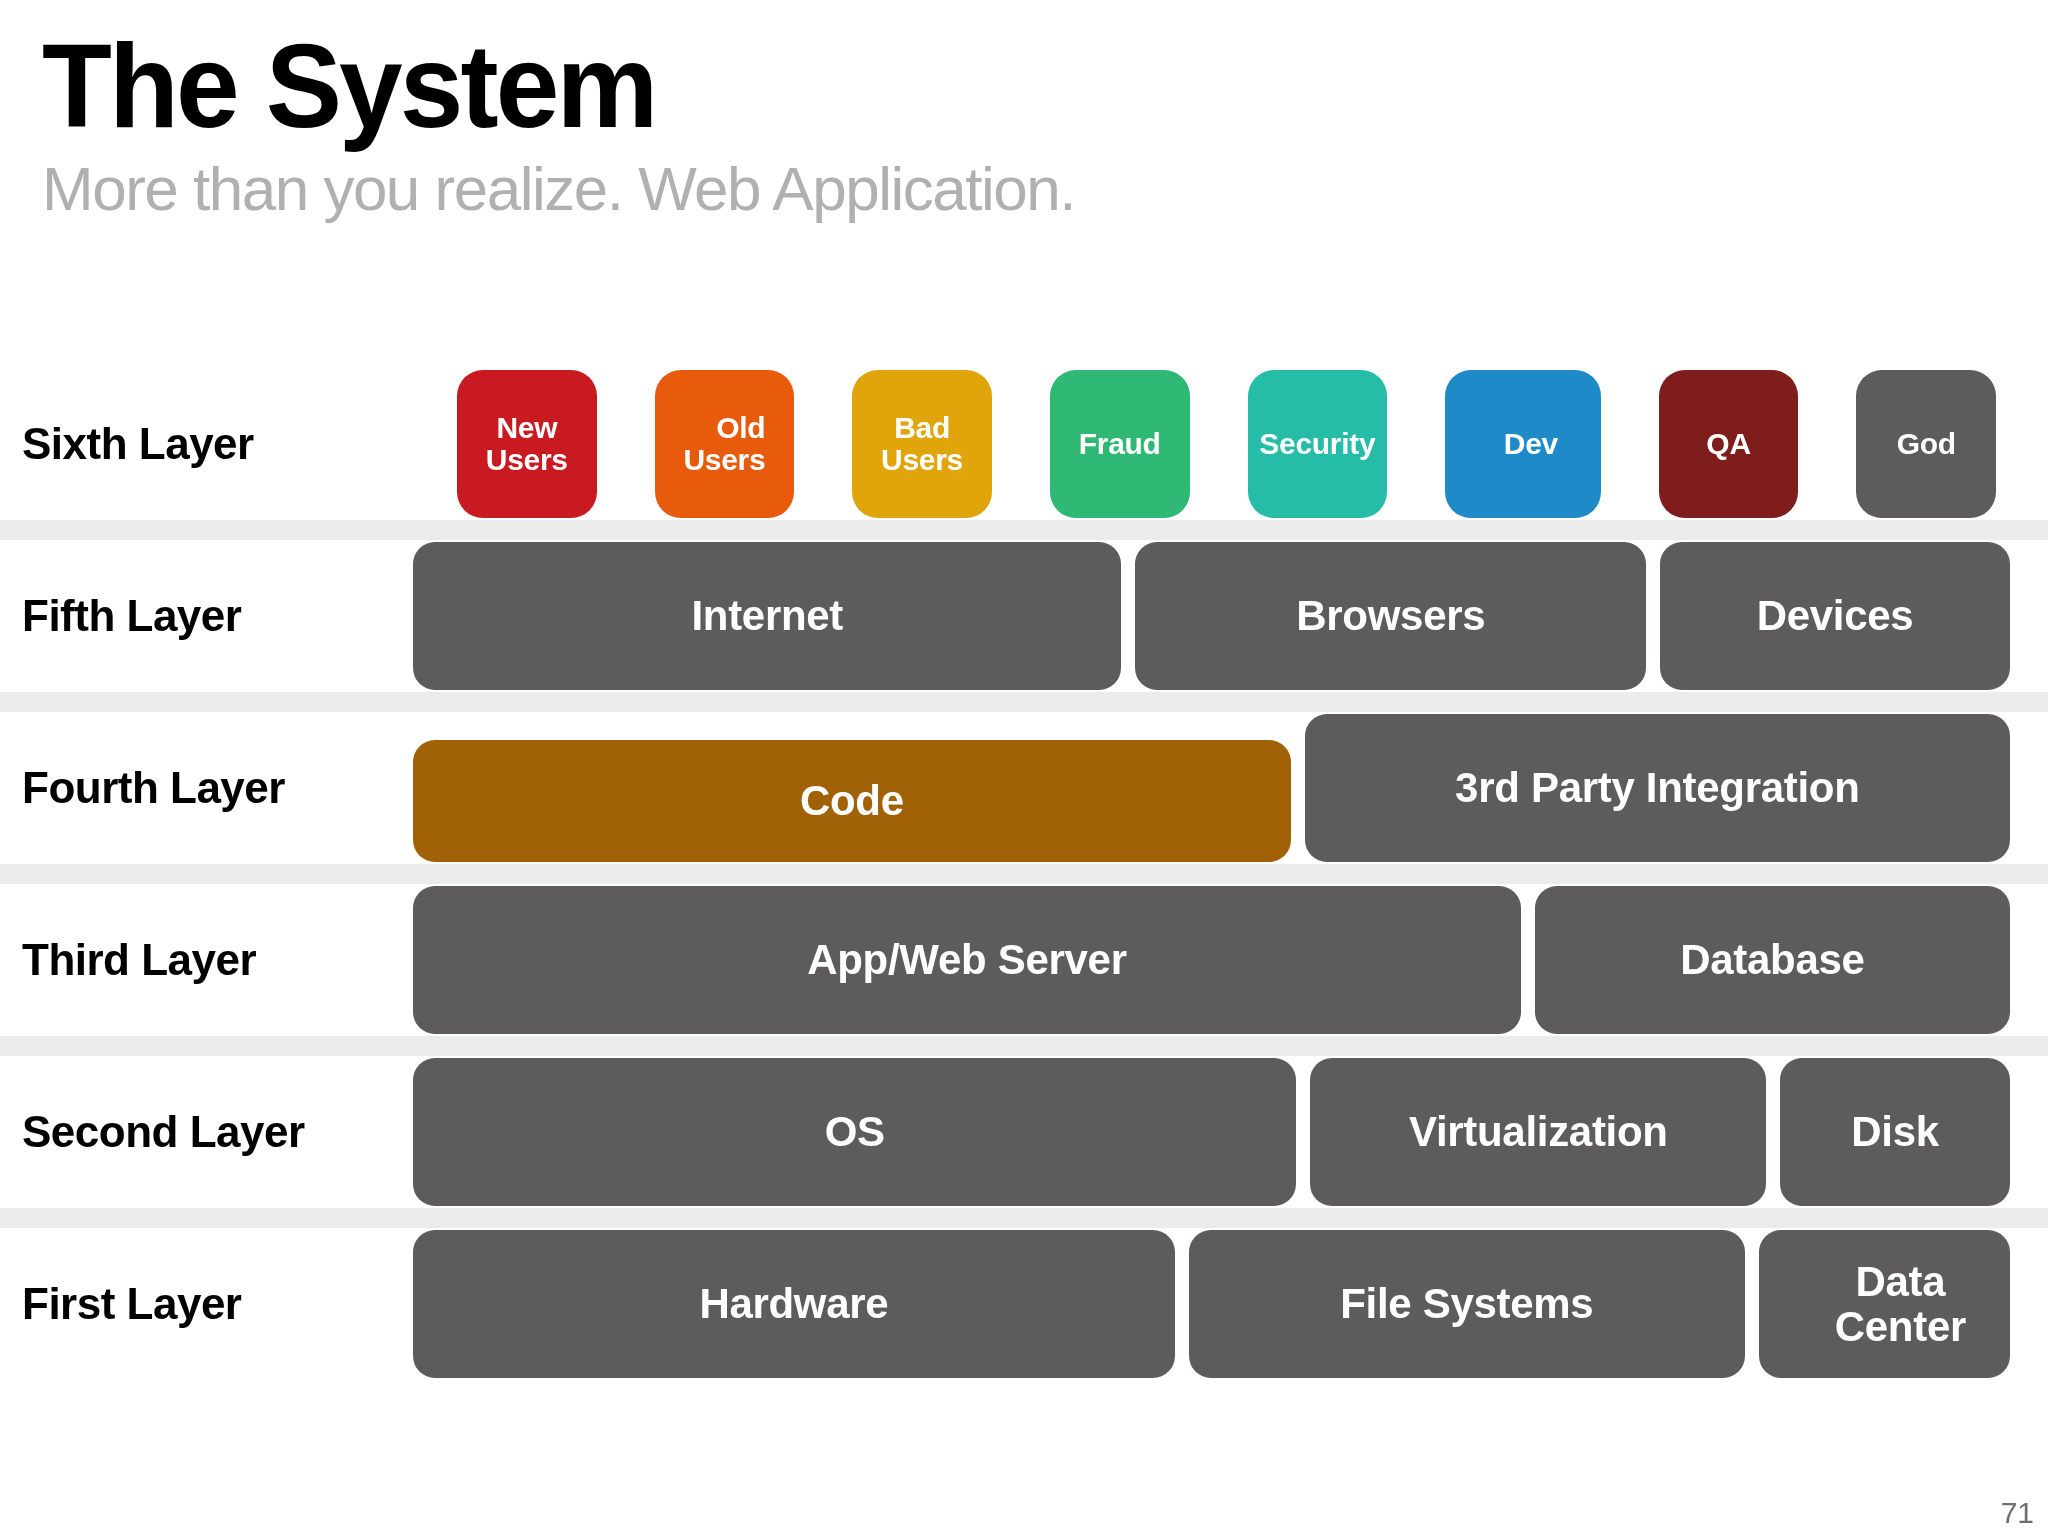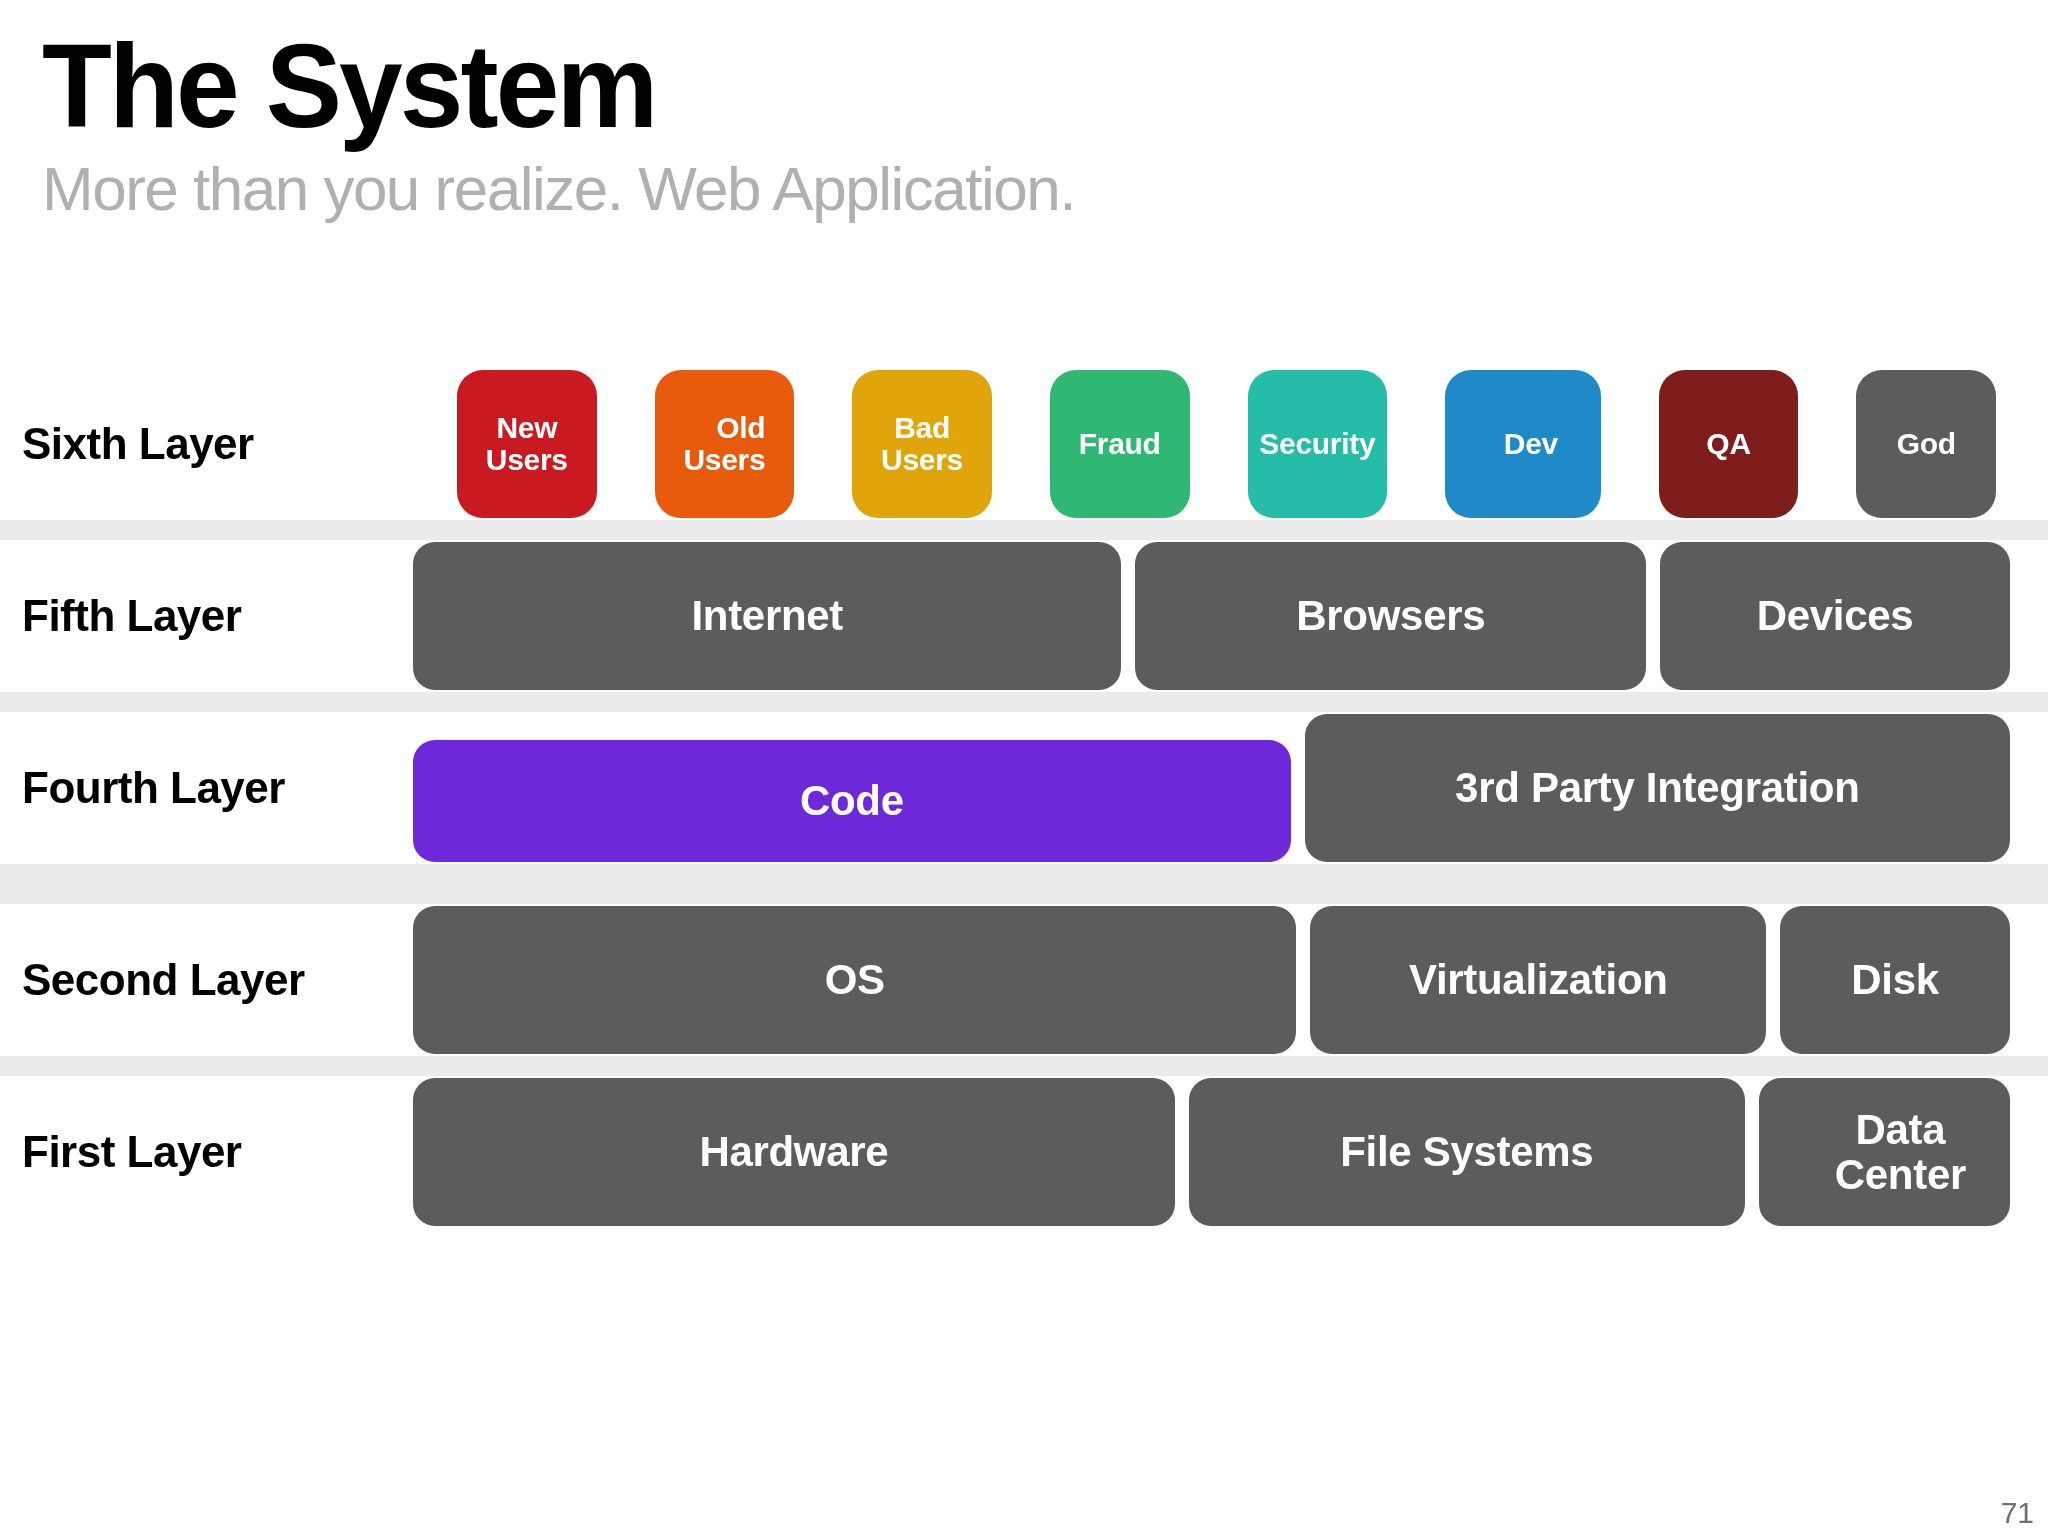--- a/index.html
+++ b/index.html
@@ -170,26 +170,35 @@
             <div class="box" style="background: rgb(93, 91, 92); flex: 400 0 0px;">Browsers</div>
             <div class="box" style="background: rgb(93, 91, 92); flex: 270 0 0px;">Devices</div>
           </div>
         </div>
       </div>
       <div class="divider"></div>
       <div class="row">
         <div class="row-inner">
           <div class="row-label">Fourth Layer</div>
           <div class="row-boxes">
-            <div class="box" style="background: #6d28d9; flex: 700 0 0px; margin-top: 26px;">Code</div>
+            <div class="box" style="background: #a16207; flex: 700 0 0px; margin-top: 26px;">Code</div>
             <div class="box" style="background: rgb(93, 91, 92); flex: 560 0 0px;">3rd Party Integration</div>
           </div>
         </div>
       </div>
       <div class="divider"></div>
+      <div class="row">
+        <div class="row-inner">
+          <div class="row-label">Third Layer</div>
+          <div class="row-boxes">
+            <div class="box" style="background: rgb(93, 91, 92); flex: 880 0 0px;">App/Web Server</div>
+            <div class="box" style="background: rgb(93, 91, 92); flex: 370 0 0px;">Database</div>
+          </div>
+        </div>
+      </div>
       <div class="divider"></div>
       <div class="row">
         <div class="row-inner">
           <div class="row-label">Second Layer</div>
           <div class="row-boxes">
             <div class="box" style="background: rgb(93, 91, 92); flex: 730 0 0px;">OS</div>
             <div class="box" style="background: rgb(93, 91, 92); flex: 370 0 0px;">Virtualization</div>
             <div class="box" style="background: rgb(93, 91, 92); flex: 180 0 0px;">Disk</div>
           </div>
         </div>

